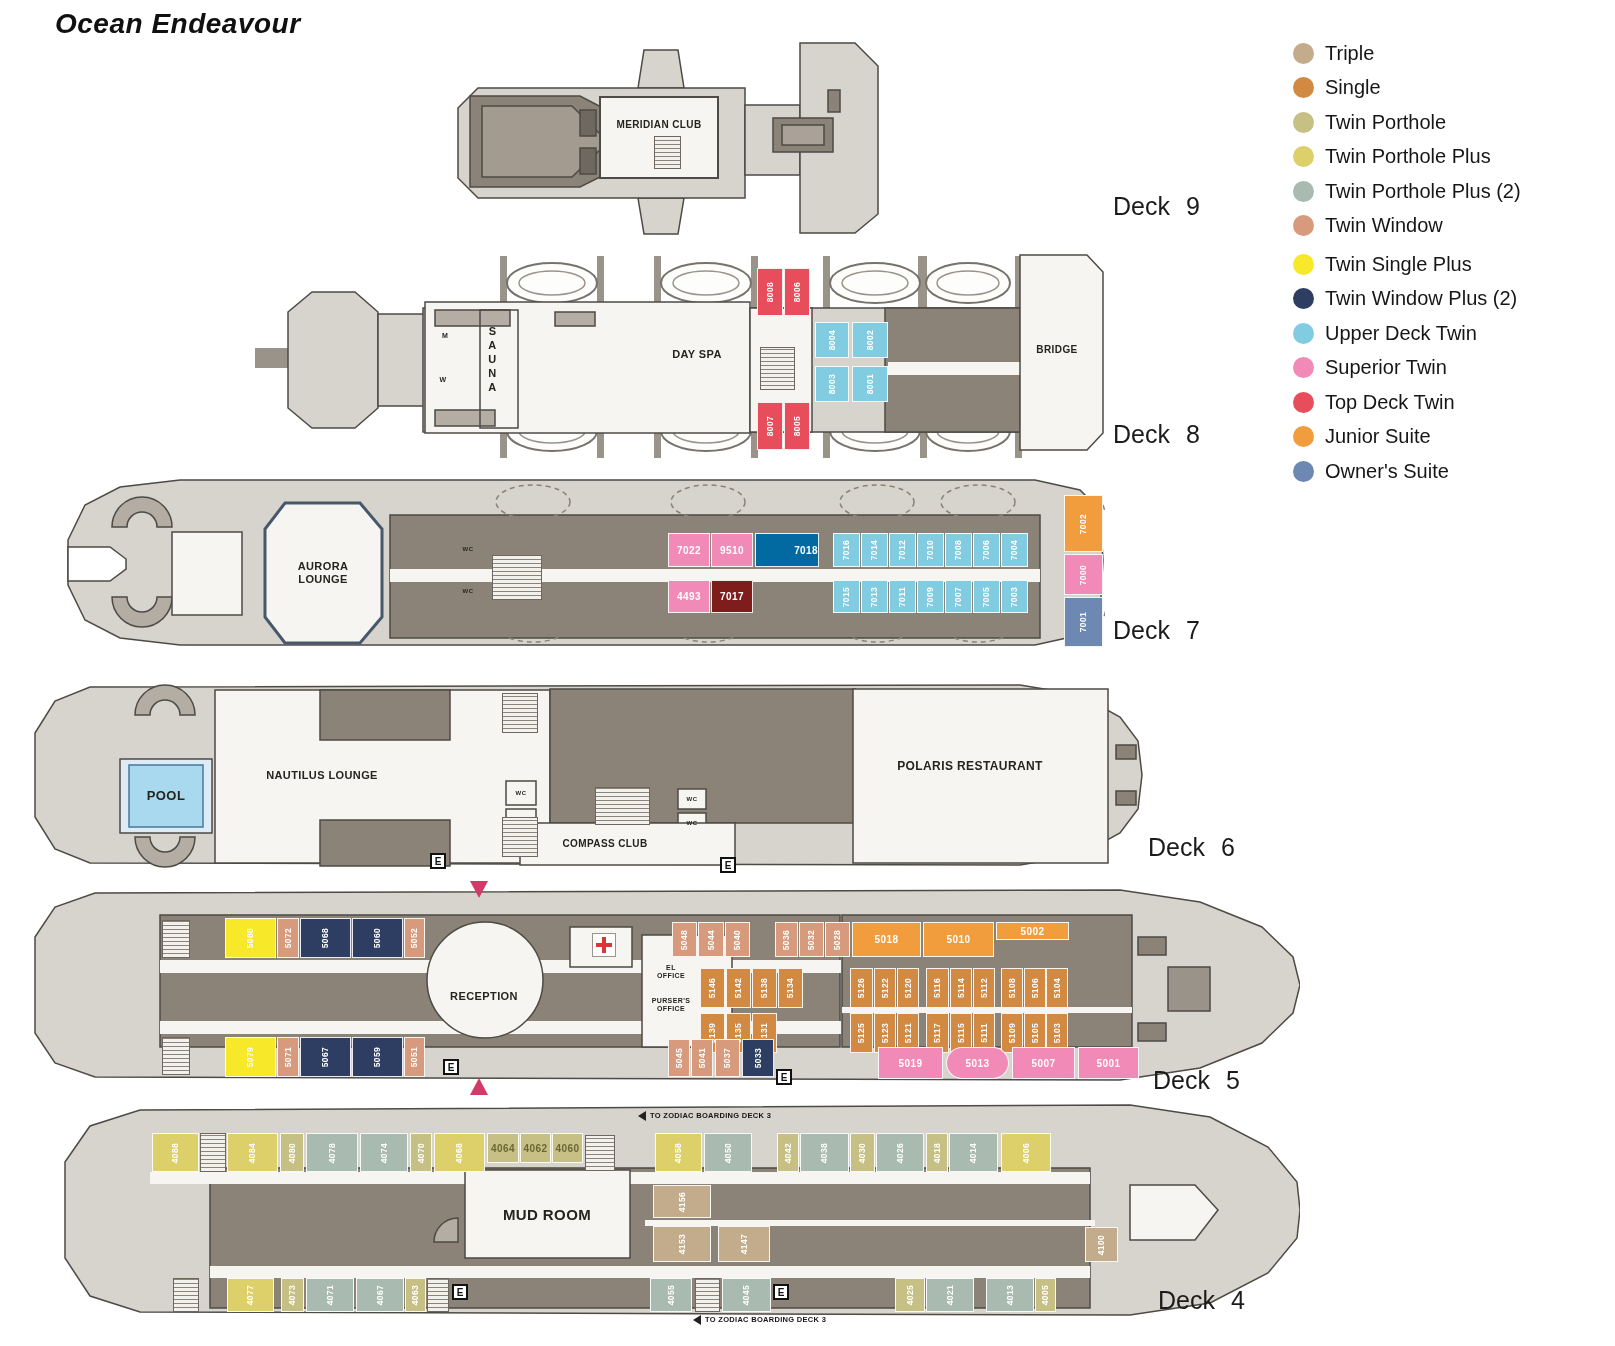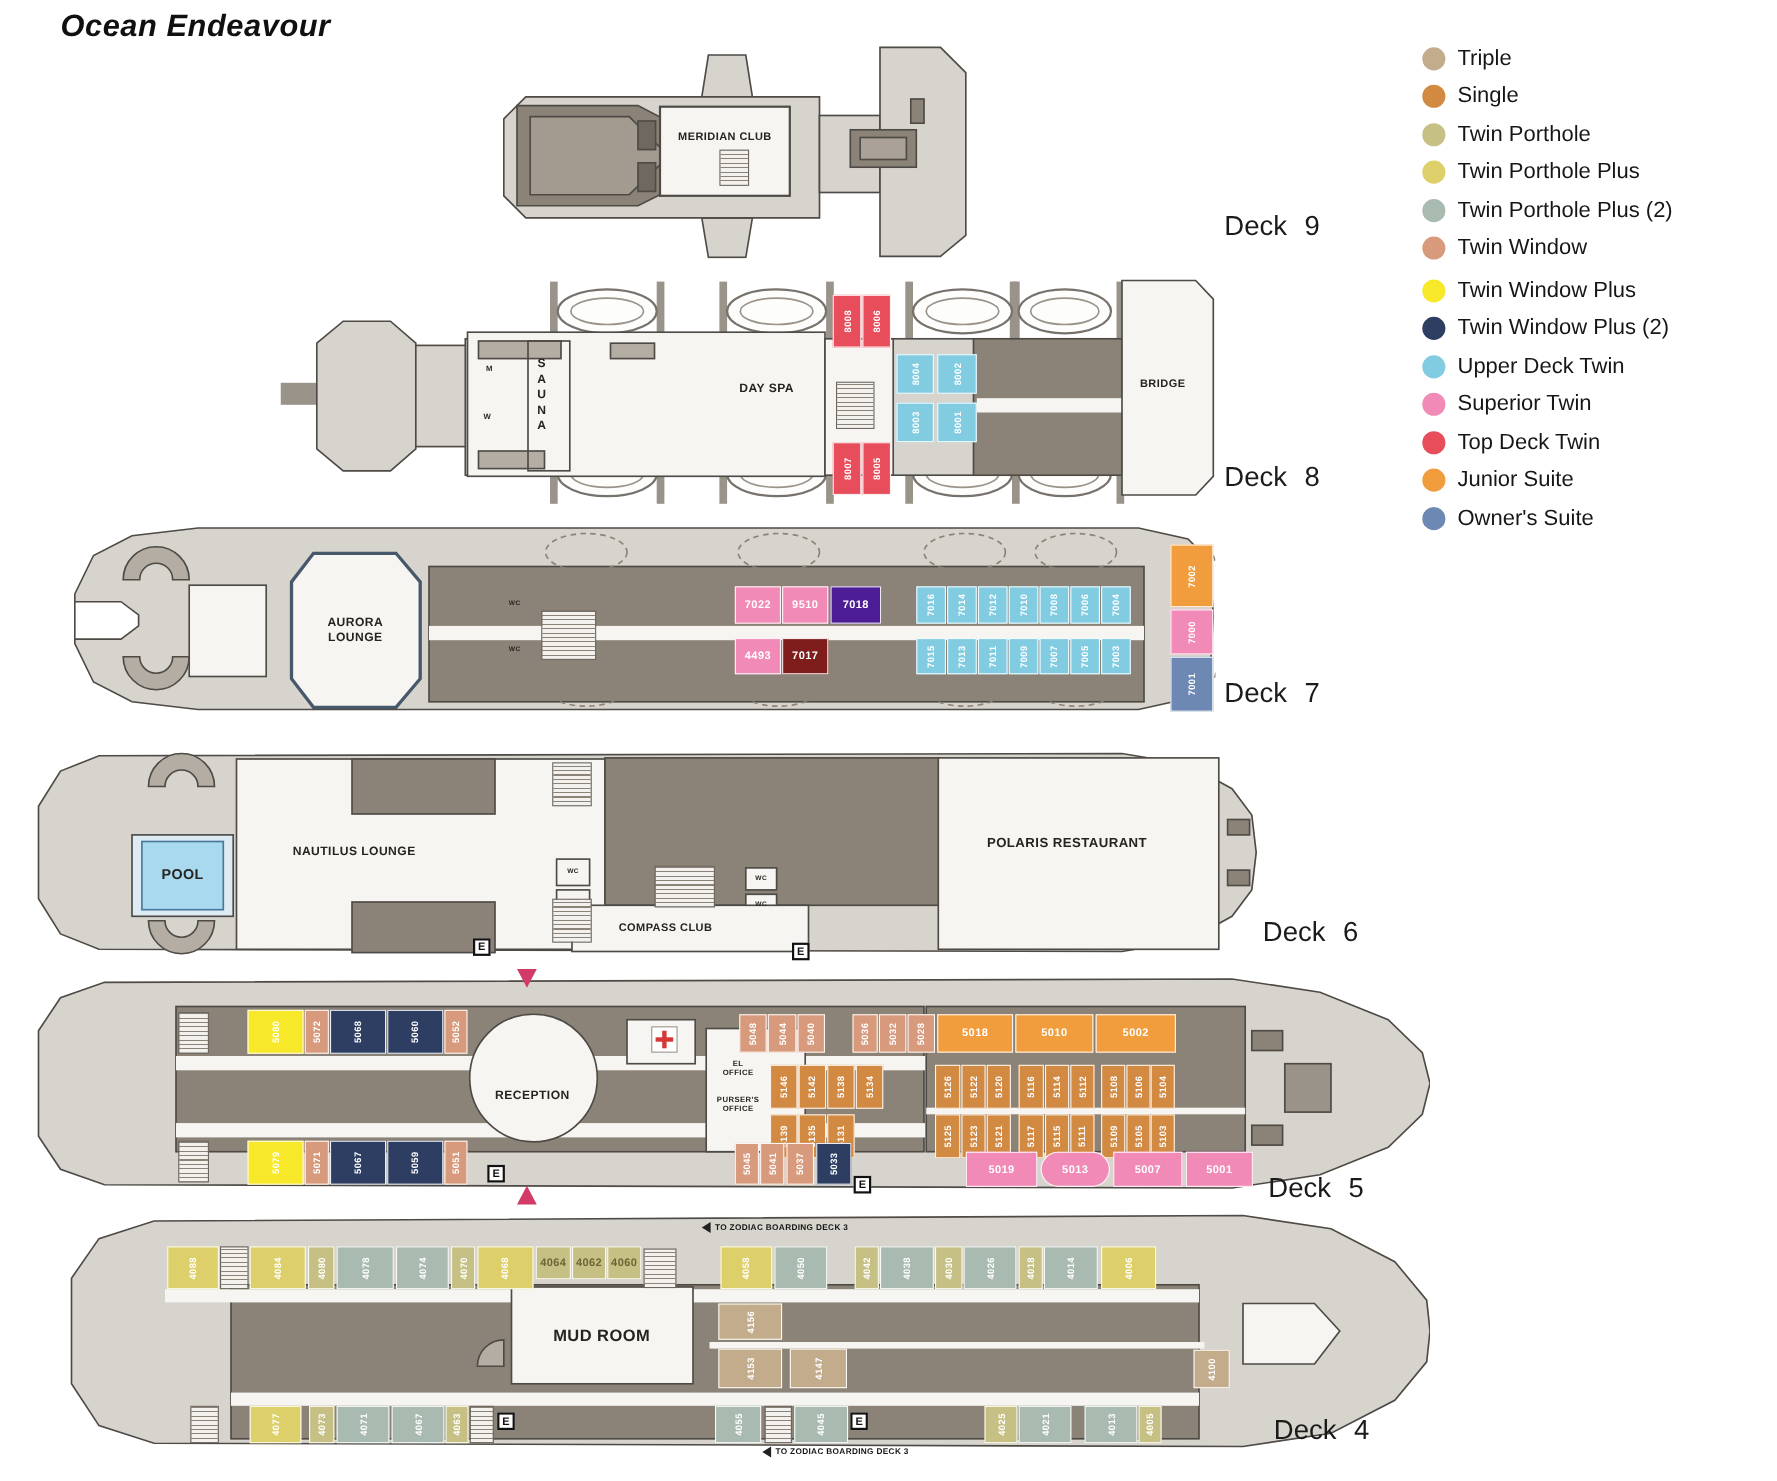--- a/index.html
+++ b/index.html
@@ -66,21 +66,21 @@
       <div class="legend-item">
         <span class="legend-dot" style="background: rgb(169, 186, 176);"></span>
         <span class="legend-label">Twin Porthole Plus (2)</span>
       </div>
       <div class="legend-item">
         <span class="legend-dot" style="background: rgb(215, 154, 124);"></span>
         <span class="legend-label">Twin Window</span>
       </div>
       <div class="legend-item gap">
         <span class="legend-dot" style="background: rgb(247, 232, 41);"></span>
-        <span class="legend-label">Twin Window Plus</span>
+        <span class="legend-label">Twin Single Plus</span>
       </div>
       <div class="legend-item">
         <span class="legend-dot" style="background: rgb(45, 62, 98);"></span>
         <span class="legend-label">Twin Window Plus (2)</span>
       </div>
       <div class="legend-item">
         <span class="legend-dot" style="background: rgb(130, 204, 226);"></span>
         <span class="legend-label">Upper Deck Twin</span>
       </div>
       <div class="legend-item">
@@ -233,21 +233,21 @@
           <ellipse cx="918" cy="160" rx="37" ry="17"></ellipse>
         <path d="M 1043,40 Q 1062,95 1043,155"></path>
       </g>
     </svg>
   <div class="room h" style="left: 608px; top: 68px; width: 42px; height: 34px; background: rgb(241, 138, 182);">
         <span>7022</span>
       </div>
       <div class="room h" style="left: 651px; top: 68px; width: 42px; height: 34px; background: rgb(241, 138, 182);">
         <span>9510</span>
       </div>
-      <div class="room h" style="left: 695px; top: 68px; width: 46px; height: 34px; background: #4c1d95;">
+      <div class="room h" style="left: 695px; top: 68px; width: 64px; height: 34px; background: #0369a1; justify-content: flex-end;">
         <span>7018</span>
       </div>
       <div class="room h" style="left: 608px; top: 115px; width: 42px; height: 33px; background: rgb(241, 138, 182);">
         <span>4493</span>
       </div>
       <div class="room h" style="left: 651px; top: 115px; width: 42px; height: 33px; background: #7f1d1d;">
         <span>7017</span>
       </div>
       <div class="room v" style="left: 773px; top: 68px; width: 27px; height: 34px; background: rgb(130, 204, 226);">
         <span>7016</span>
@@ -393,21 +393,21 @@
       </div>
       <div class="room v" style="left: 795px; top: 47px; width: 25px; height: 35px; background: rgb(215, 154, 124);">
         <span>5028</span>
       </div>
       <div class="room h" style="left: 822px; top: 47px; width: 69px; height: 35px; background: rgb(241, 157, 62);">
         <span>5018</span>
       </div>
       <div class="room h" style="left: 893px; top: 47px; width: 71px; height: 35px; background: rgb(241, 157, 62);">
         <span>5010</span>
       </div>
-      <div class="room h" style="left: 966px; top: 47px; width: 73px; height: 35px; background: rgb(241, 157, 62);">
+      <div class="room h" style="left: 966px; top: 47px; width: 73px; height: 18px; background: rgb(241, 157, 62);">
         <span>5002</span>
       </div>
       <div class="room v" style="left: 670px; top: 93px; width: 25px; height: 40px; background: rgb(210, 138, 66);">
         <span>5146</span>
       </div>
       <div class="room v" style="left: 696px; top: 93px; width: 25px; height: 40px; background: rgb(210, 138, 66);">
         <span>5142</span>
       </div>
       <div class="room v" style="left: 722px; top: 93px; width: 25px; height: 40px; background: rgb(210, 138, 66);">
         <span>5138</span>

